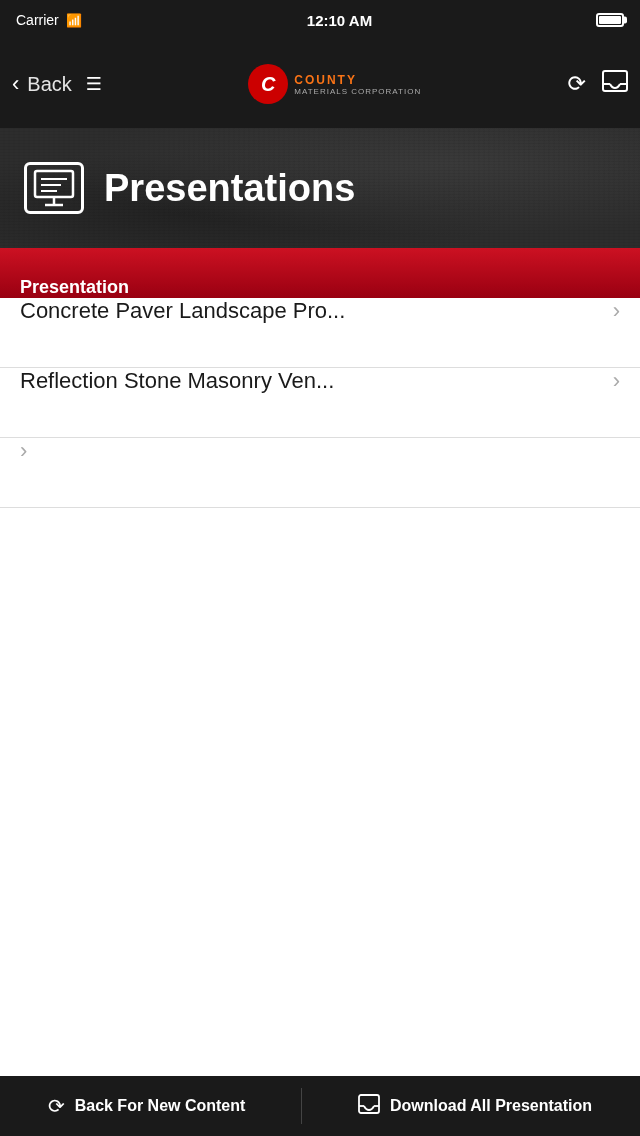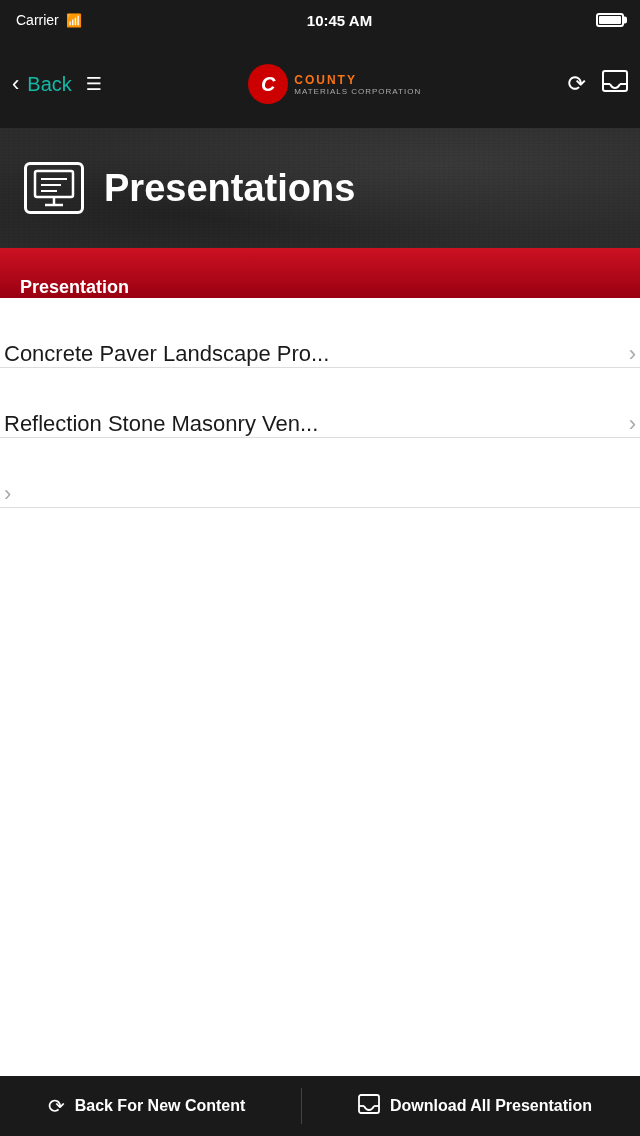--- a/index.html
+++ b/index.html
@@ -79,21 +79,21 @@
       color: #fff;
       cursor: pointer;
     }
     .nav-back-arrow {
       font-size: 22px;
       color: #fff;
       line-height: 1;
     }
     .nav-back-label {
       font-size: 20px;
-      color: #14b8a6;
+      color: #e5e5e5;
       font-weight: 400;
     }
     .nav-menu-icon {
       font-size: 18px;
       color: #fff;
       margin-left: 6px;
     }
     .nav-center {
       display: flex;
       align-items: center;
@@ -223,23 +223,23 @@
       font-weight: 700;
     }
 
     
     .list-container {
       background: #fff;
       flex: 1;
     }
     .list-item {
       display: flex;
-      align-items: flex-end;
+      align-items: flex-start;
       justify-content: space-between;
-      padding: 0 4px;
+      padding: 0 20px;
       height: 70px;
       border-bottom: 1px solid #ddd;
       cursor: pointer;
     }
     .list-item-label {
       font-size: 22px;
       color: #1a1a1a;
       font-weight: 400;
     }
     .list-item-chevron {
@@ -284,21 +284,21 @@
     }
   </style>
 </head>
 <body>
 
 <div class="status-bar">
   <div class="status-left">
     <span class="status-carrier">Carrier</span>
     <span class="wifi-icon">📶</span>
   </div>
-  <div class="status-center">10:45 AM</div>
+  <div class="status-center">12:10 AM</div>
   <div class="status-right">
     <span class="battery-icon">
       <span class="battery-fill"></span>
     </span>
   </div>
 </div>
 
 <div class="nav-bar">
   <div class="nav-left">
     <span class="nav-back-arrow">‹</span>

